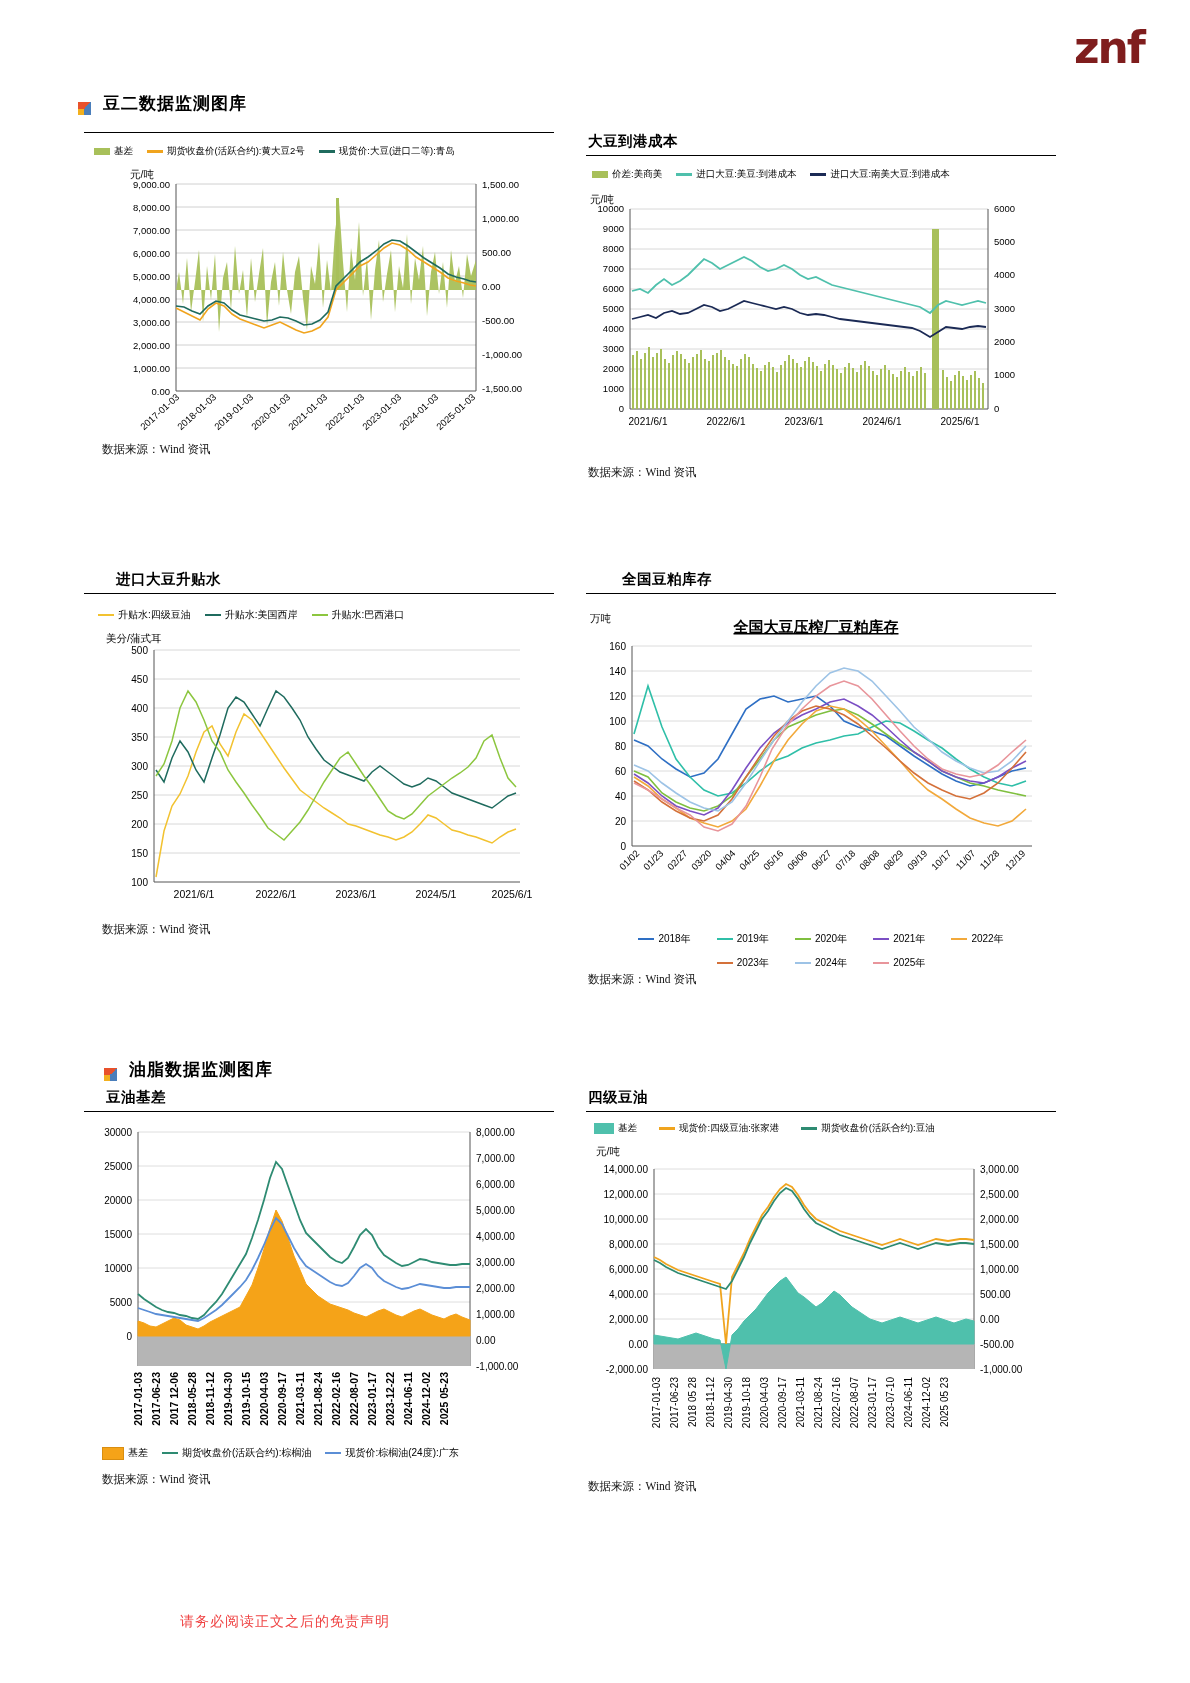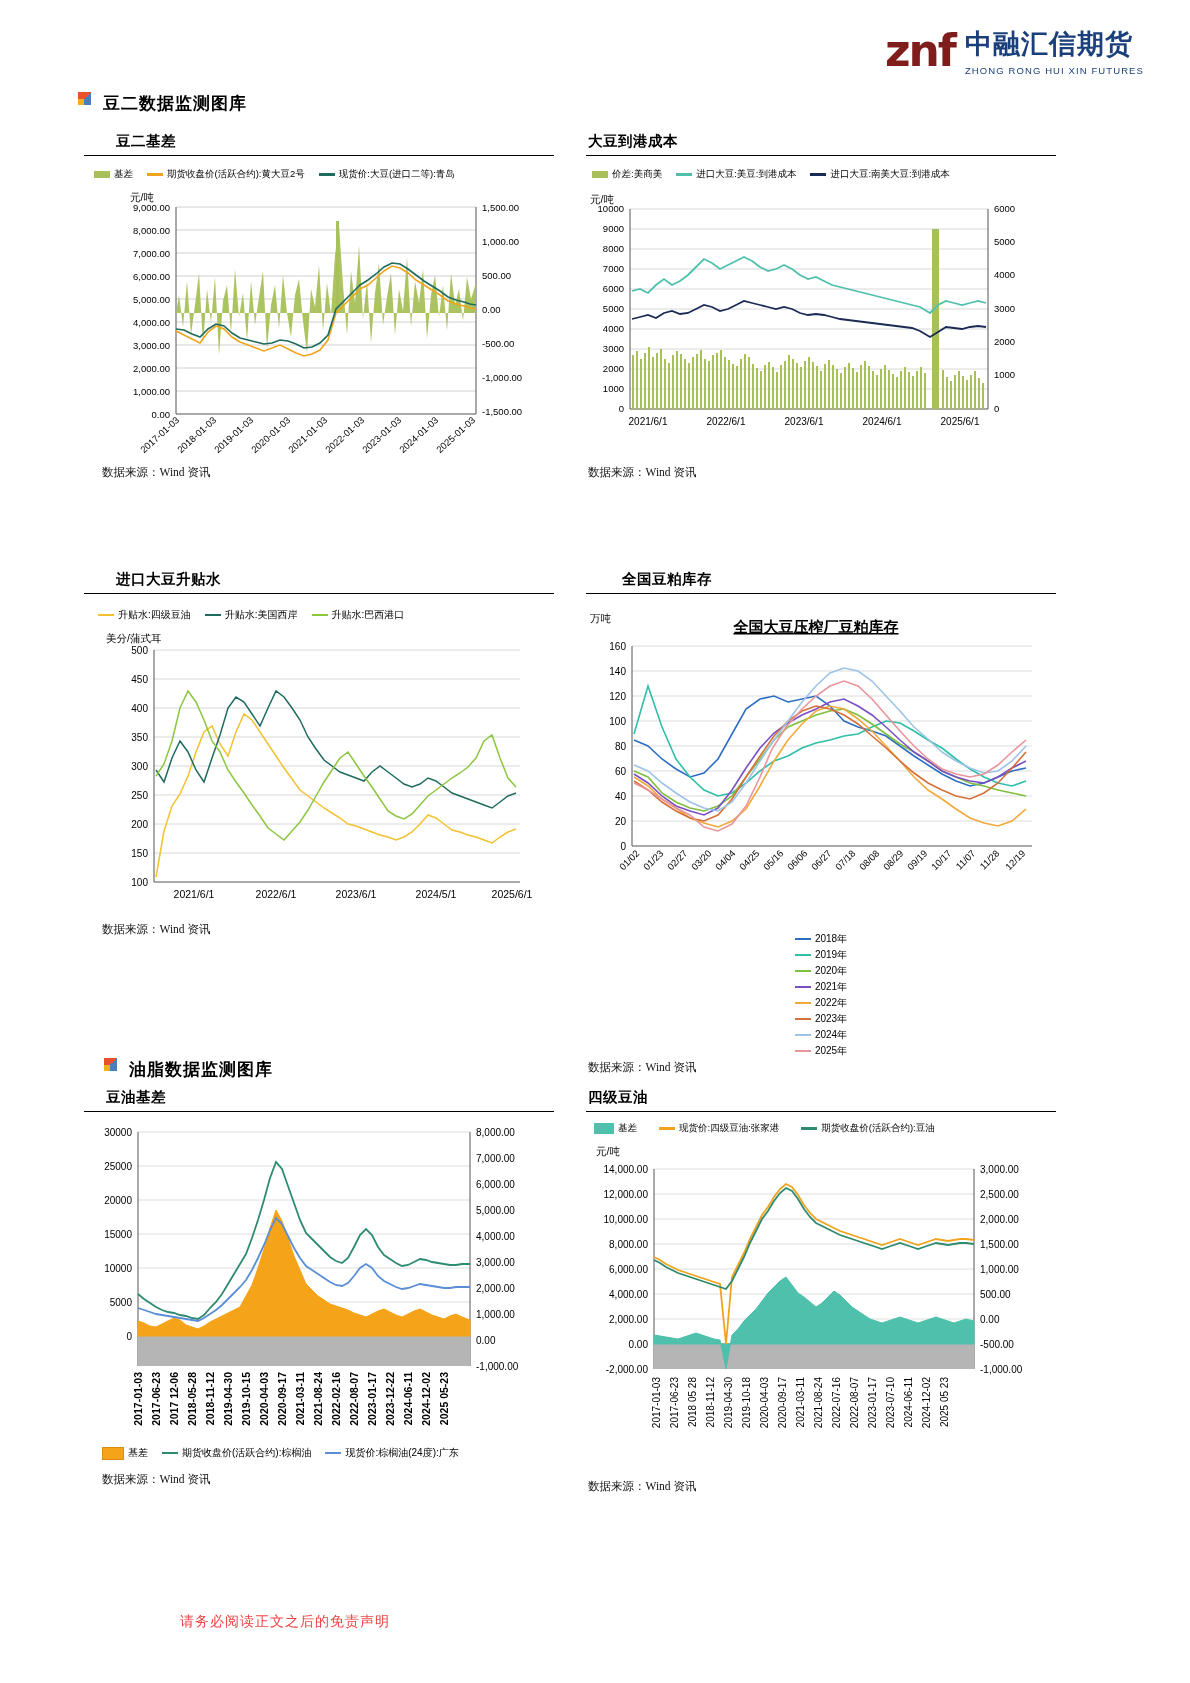--- a/index.html
+++ b/index.html
@@ -27,21 +27,21 @@
     line-height: 1;
     position: relative;
   }
   .logo-text-cn { font-size: 27px; font-weight: bold; color: #1a3f7a; letter-spacing: 1px; }
   .logo-text-en { font-size: 9.5px; color: #1a3f7a; letter-spacing: 1.1px; margin-top: 3px; }
   .logo-stack { display: flex; flex-direction: column; }
 
   
   .section-head {
     position: absolute;
-    display: flex; align-items: flex-start; gap: 12px;
+    display: flex; align-items: flex-end; gap: 12px;
   }
   .sec-bullet {
     width: 13px; height: 13px;
     background:
       linear-gradient(to bottom right, #e8512b 0 50%, transparent 50% 100%),
       #4a7ebb;
     position: relative;
   }
   .sec-bullet::after {
     content: ""; position: absolute; left: 0; bottom: 0;
@@ -72,33 +72,28 @@
   }
   svg text { font-family: "Liberation Sans", sans-serif; }
 </style>
 </head>
 <body>
 
 <div class="page">
 
   <div class="logo-wrap">
     <div class="logo-mark">znf</div>
-    <div class="logo-stack">
-      <div class="logo-text-cn">中融汇信期货</div>
-      <div class="logo-text-en">ZHONG RONG HUI XIN FUTURES</div>
-    </div>
   </div>
 
   <div class="section-head" style="left:78px; top:92px;">
     <span class="sec-bullet"></span>
     <span class="section-title">豆二数据监测图库</span>
   </div>
 
   <div class="chart-block" style="left:84px; top:132px; width:470px;">
-    <div class="chart-title" style="padding-left:32px;">豆二基差</div>
     <div class="chart-rule"></div>
     <div class="legend" style="margin-top:12px; padding-left:10px; font-size:9.5px;">
       <span class="item">
           <i class="swatch" style="background:#a8c05a"></i>
           <span>基差</span>
         </span>
       <span class="item">
           <i class="swatch line" style="background:#f0a41e"></i>
           <span>期货收盘价(活跃合约):黄大豆2号</span>
         </span>
@@ -449,21 +444,21 @@
           <text transform="translate(270,252) rotate(-45)" text-anchor="end">07/18</text>
           <text transform="translate(294,252) rotate(-45)" text-anchor="end">08/08</text>
           <text transform="translate(318,252) rotate(-45)" text-anchor="end">08/29</text>
           <text transform="translate(342,252) rotate(-45)" text-anchor="end">09/19</text>
           <text transform="translate(366,252) rotate(-45)" text-anchor="end">10/17</text>
           <text transform="translate(390,252) rotate(-45)" text-anchor="end">11/07</text>
           <text transform="translate(414,252) rotate(-45)" text-anchor="end">11/28</text>
           <text transform="translate(440,252) rotate(-45)" text-anchor="end">12/19</text>
         </g>
       </svg>
-      <div class="legend" style="justify-content:center; gap:2px 26px; margin-top:-4px; padding:0 30px; font-size:10px;flex-direction:column;">
+      <div class="legend" style="justify-content:center; gap:10px 26px; margin-top:-4px; padding:0 30px; font-size:10px;">
         <span class="item">
             <i class="swatch line" style="background:#2e6fc4"></i>
             <span>2018年</span>
           </span>
         <span class="item">
             <i class="swatch line" style="background:#2fbfa8"></i>
             <span>2019年</span>
           </span>
         <span class="item">
             <i class="swatch line" style="background:#7fbf3f"></i>

